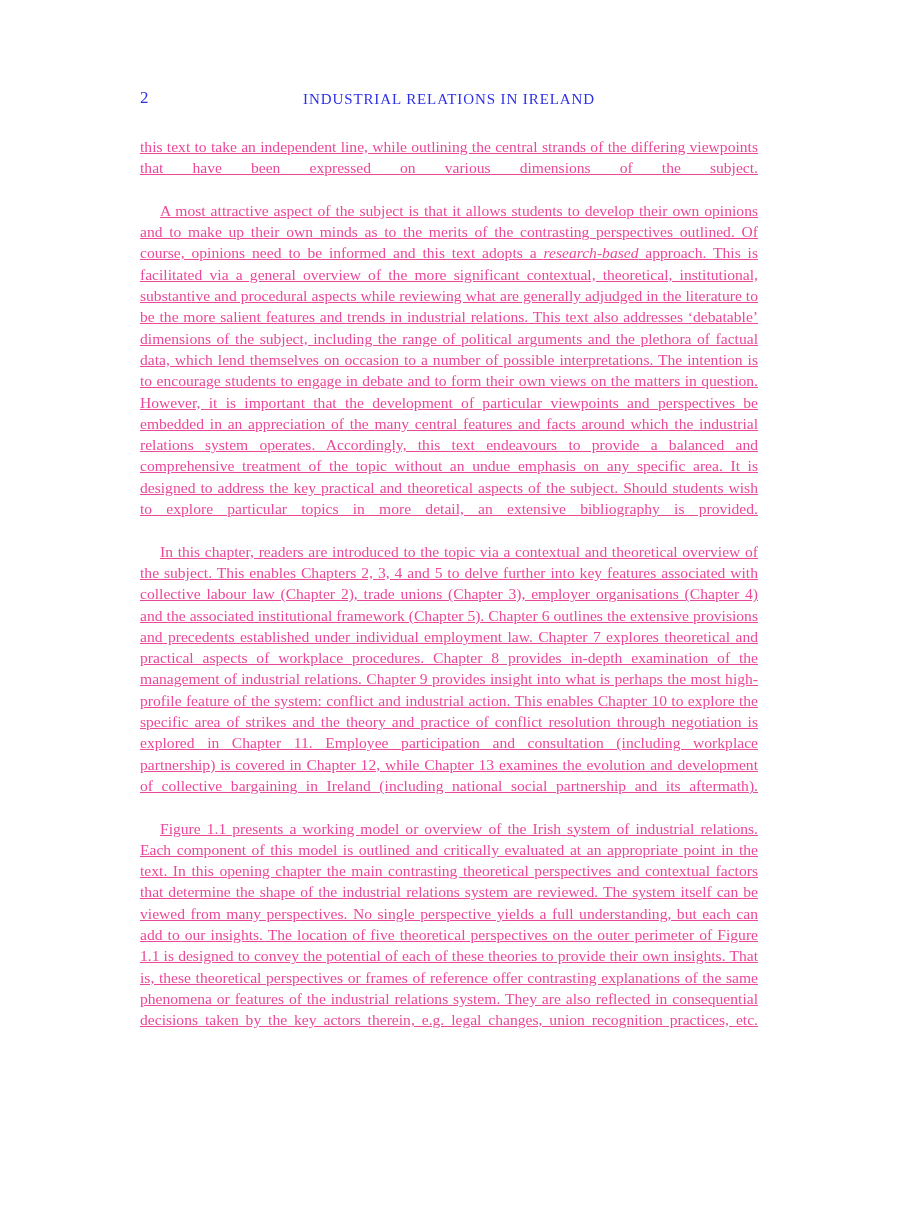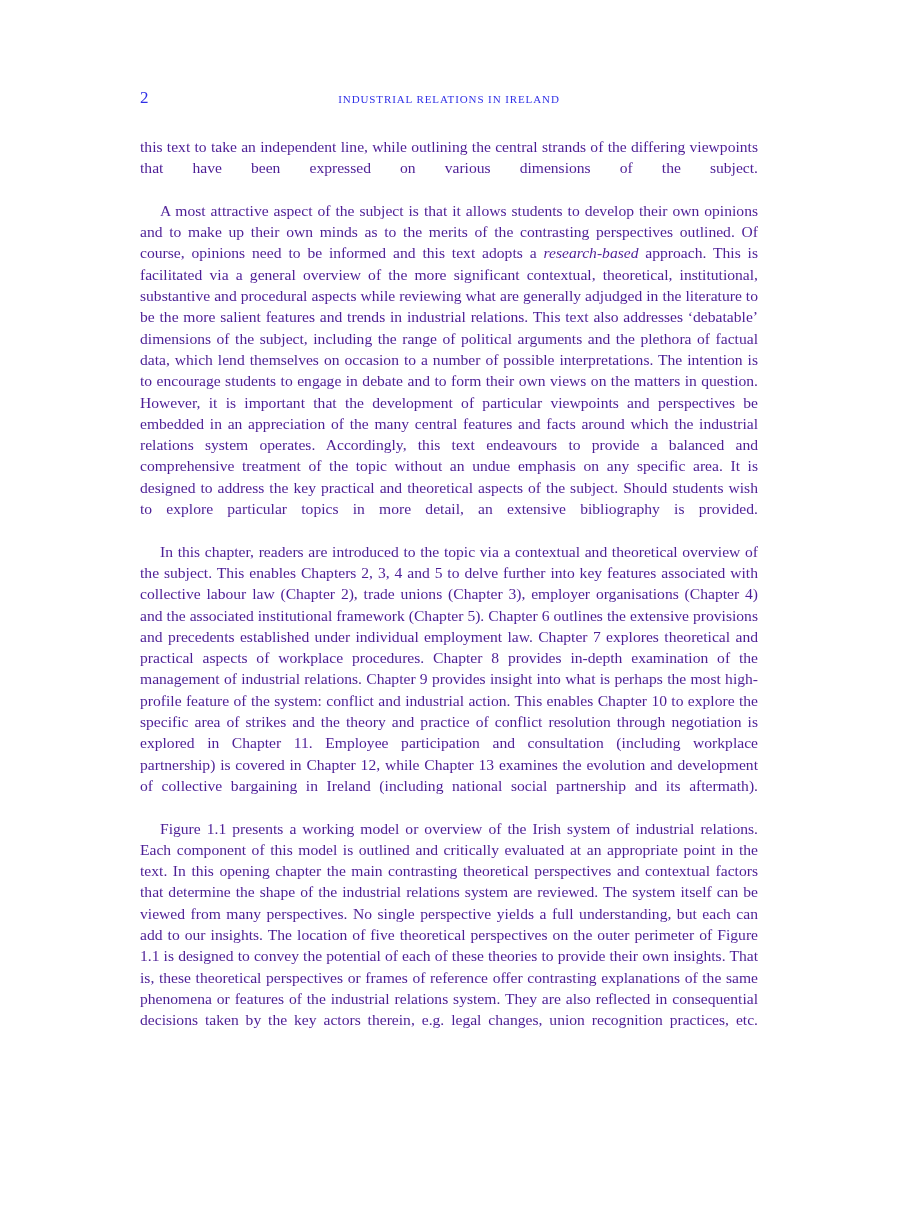--- a/index.html
+++ b/index.html
@@ -46,41 +46,42 @@
     line-height: 20px;
     color: #2f2fe6;
     font-family: "Liberation Serif", "DejaVu Serif", serif;
   }
   .head-title {
     position: absolute;
     left: 0;
     right: 0;
     top: 3px;
     text-align: center;
-    font-size: 11px;
+    font-size: 15px;
     line-height: 16px;
     letter-spacing: 0.9px;
     color: #2f2fe6;
     font-family: "Liberation Serif", "DejaVu Serif", serif;
     white-space: nowrap;
   }
 
   
   .body-copy {
     color: #111111;
   }
   p.para {
     margin: 0;
     padding: 0;
     font-size: 15.6px;
     line-height: 21.3px;
     text-align: justify;
     text-justify: inter-word;
-    color: #4c1d95;
+    color: #ec4899;
     hyphens: none;
+    text-decoration: underline;
     -webkit-hyphens: none;
   }
   p.para.indent {
     text-indent: 20px;
   }
   p.para.noindent {
     text-indent: 0;
   }
   
   p.para::after {

